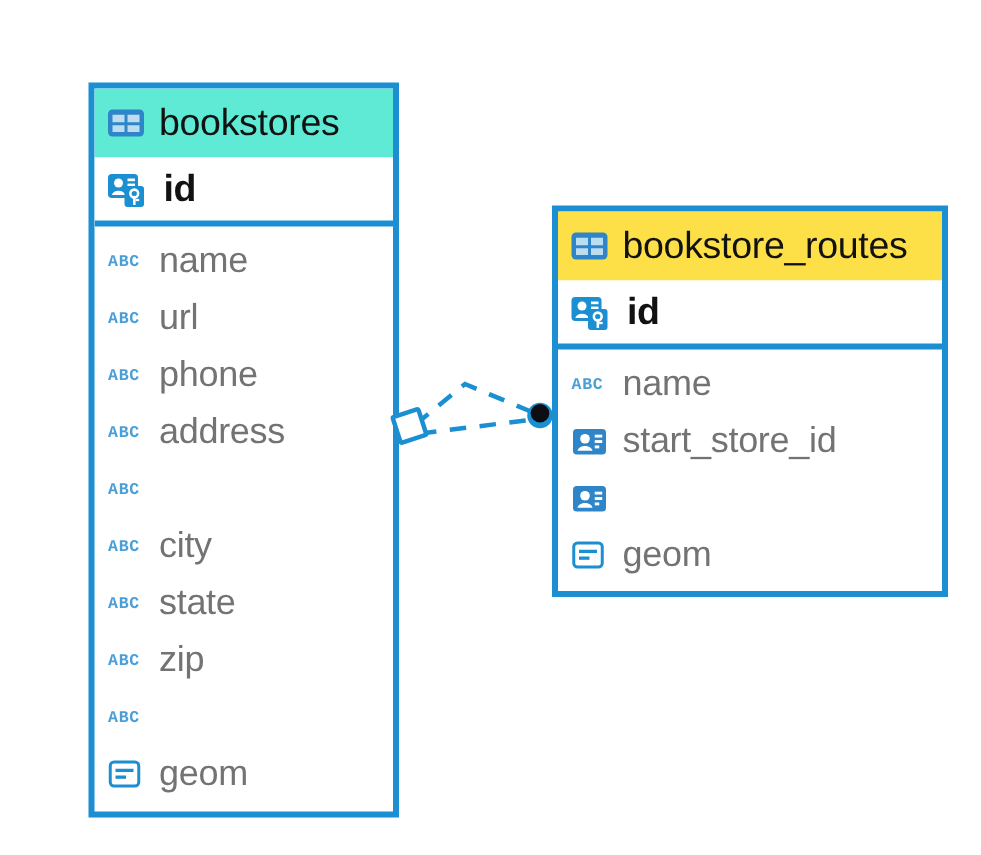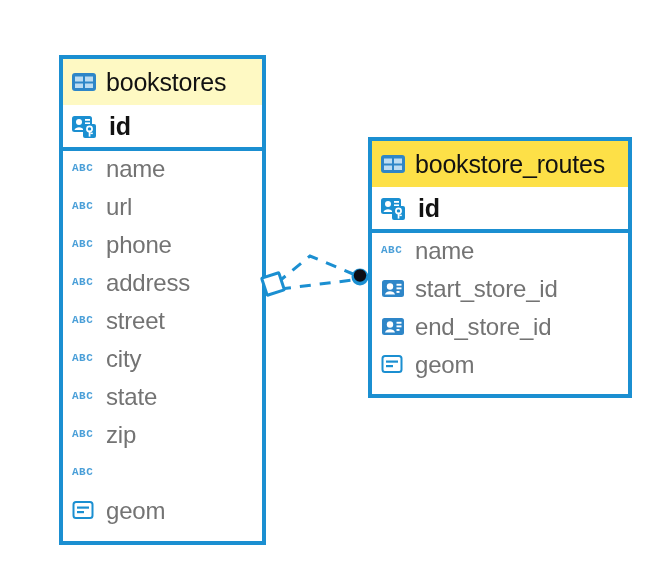--- a/index.html
+++ b/index.html
@@ -33,21 +33,21 @@
   }
 
   .entity-header {
     display: flex;
     align-items: center;
     box-sizing: border-box;
     height: 46px;
     padding: 0 8px;
     gap: 9px;
   }
-  .entity-header.accent-orange { background: #fef9c3; }
+  .entity-header.accent-orange { background: #5eead4; }
   .entity-header.accent-gray   { background: #fde047; }
 
   .entity-title {
     font-size: 25px;
     color: #121212;
     white-space: nowrap;
     letter-spacing: -0.2px;
   }
 
   .pk-row {
@@ -64,21 +64,21 @@
     font-size: 25px;
     font-weight: bold;
     color: #121212;
   }
 
   .col-list {
     padding: 4px 0 6px 0;
   }
   .col-row {
     display: flex;
-    align-items: flex-start;
+    align-items: center;
     box-sizing: border-box;
     height: 38px;
     padding: 0 8px;
     gap: 9px;
   }
   .col-label {
     font-size: 24px;
     color: #737373;
     white-space: nowrap;
     letter-spacing: -0.2px;
@@ -175,21 +175,20 @@
         </span>
         <span class="col-label">address</span>
       </div>
 
       <div class="col-row">
         <span class="icon">
           <svg width="26" height="26" viewBox="0 0 26 26">
             <text x="1" y="16" font-family="'Liberation Mono', monospace" font-size="11" font-weight="bold" fill="#4a9fd8" letter-spacing="0.5">ABC</text>
           </svg>
         </span>
-        <span class="col-label">street</span>
       </div>
 
       <div class="col-row">
         <span class="icon">
           <svg width="26" height="26" viewBox="0 0 26 26">
             <text x="1" y="16" font-family="'Liberation Mono', monospace" font-size="11" font-weight="bold" fill="#4a9fd8" letter-spacing="0.5">ABC</text>
           </svg>
         </span>
         <span class="col-label">city</span>
       </div>
@@ -296,21 +295,20 @@
         <span class="icon">
           <svg width="26" height="26" viewBox="0 0 26 26">
             <rect x="2" y="5" width="22" height="17" rx="2.5" fill="#2e86c8"></rect>
             <circle cx="10" cy="11.5" r="3.2" fill="#ffffff"></circle>
             <path d="M5 19.5 C6 15.3 14 15.3 15 19.5 Z" fill="#ffffff"></path>
             <rect x="16.5" y="8.8" width="5" height="1.9" fill="#ffffff"></rect>
             <rect x="16.5" y="12.4" width="5" height="1.9" fill="#ffffff"></rect>
             <rect x="16.5" y="16" width="3" height="1.9" fill="#ffffff"></rect>
           </svg>
         </span>
-        <span class="col-label">end_store_id</span>
       </div>
 
       <div class="col-row">
         <span class="icon">
           <svg width="26" height="26" viewBox="0 0 26 26">
             <rect x="2.5" y="5" width="19" height="16" rx="2.5" fill="none" stroke="#1b8fd1" stroke-width="2"></rect>
             <rect x="6" y="9.5" width="12" height="2.2" fill="#1b8fd1"></rect>
             <rect x="6" y="14" width="7" height="2.2" fill="#1b8fd1"></rect>
           </svg>
         </span>

